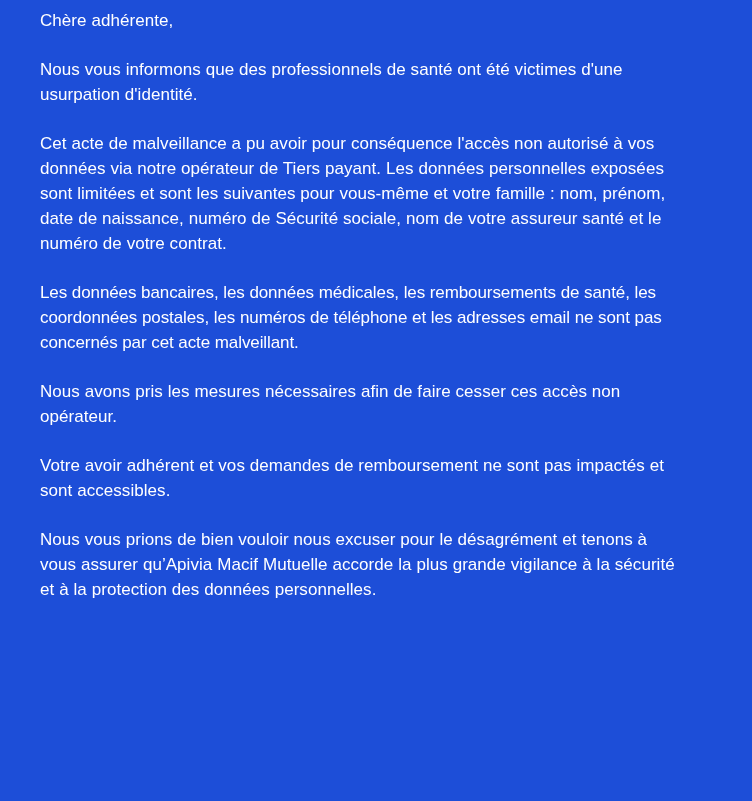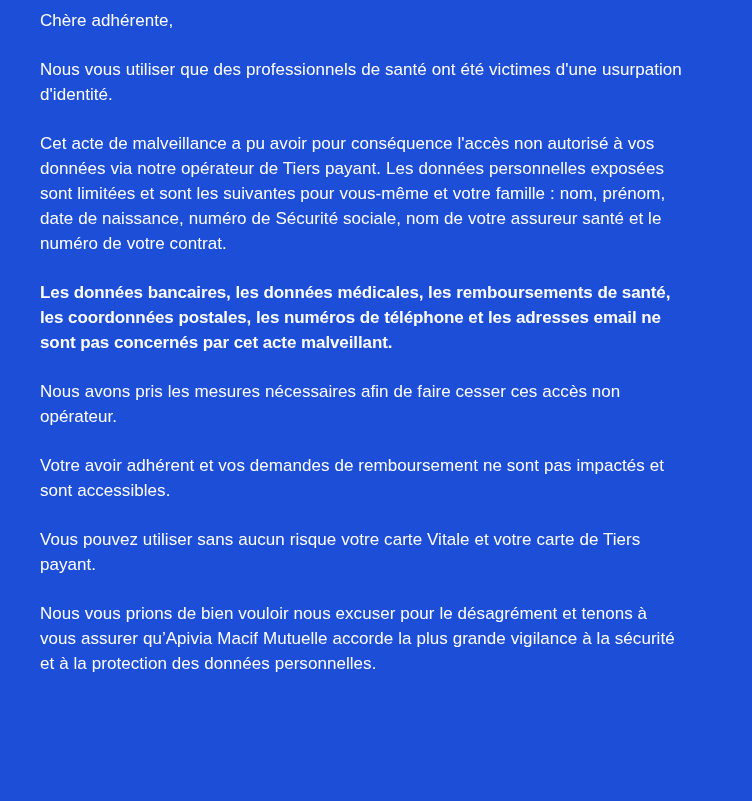--- a/index.html
+++ b/index.html
@@ -28,49 +28,48 @@
   .para {
     margin: 0 0 24px 0;
     font-weight: 400;
     color: #ffffff;
     letter-spacing: 0.05px;
     word-spacing: 0.1px;
     text-align: left;
   }
 
   .para.bold {
-    font-weight: 700;
+    font-weight: 400;
     letter-spacing: -0.1px;
   }
 
   .para.first {
     margin-top: 4px;
   }
 
   .para.last {
     margin-bottom: 0;
   }
 </style>
 </head>
 <body>
 
 <div id="letter">
 
   <p class="para first">Chère adhérente,</p>
 
-  <p class="para">Nous vous utiliser que des professionnels de santé ont été victimes d'une usurpation d'identité.</p>
+  <p class="para">Nous vous informons que des professionnels de santé ont été victimes d'une usurpation d'identité.</p>
 
   <p class="para">Cet acte de malveillance a pu avoir pour conséquence l'accès non autorisé à vos données via notre opérateur de Tiers payant. Les données personnelles exposées sont limitées et sont les suivantes pour vous-même et votre famille : nom, prénom, date de naissance, numéro de Sécurité sociale, nom de votre assureur santé et le numéro de votre contrat.</p>
 
   <p class="para bold">Les données bancaires, les données médicales, les remboursements de santé, les coordonnées postales, les numéros de téléphone et les adresses email ne sont pas concernés par cet acte malveillant.</p>
 
   <p class="para">Nous avons pris les mesures nécessaires afin de faire cesser ces accès non opérateur.</p>
 
   <p class="para">Votre avoir adhérent et vos demandes de remboursement ne sont pas impactés et sont accessibles.</p>
 
-  <p class="para">Vous pouvez utiliser sans aucun risque votre carte Vitale et votre carte de Tiers payant.</p>
 
 
 
 
   <p class="para last">Nous vous prions de bien vouloir nous excuser pour le désagrément et tenons à vous assurer qu’Apivia Macif Mutuelle accorde la plus grande vigilance à la sécurité et à la protection des données personnelles.</p>
 
 </div>
 
 </body></html>

